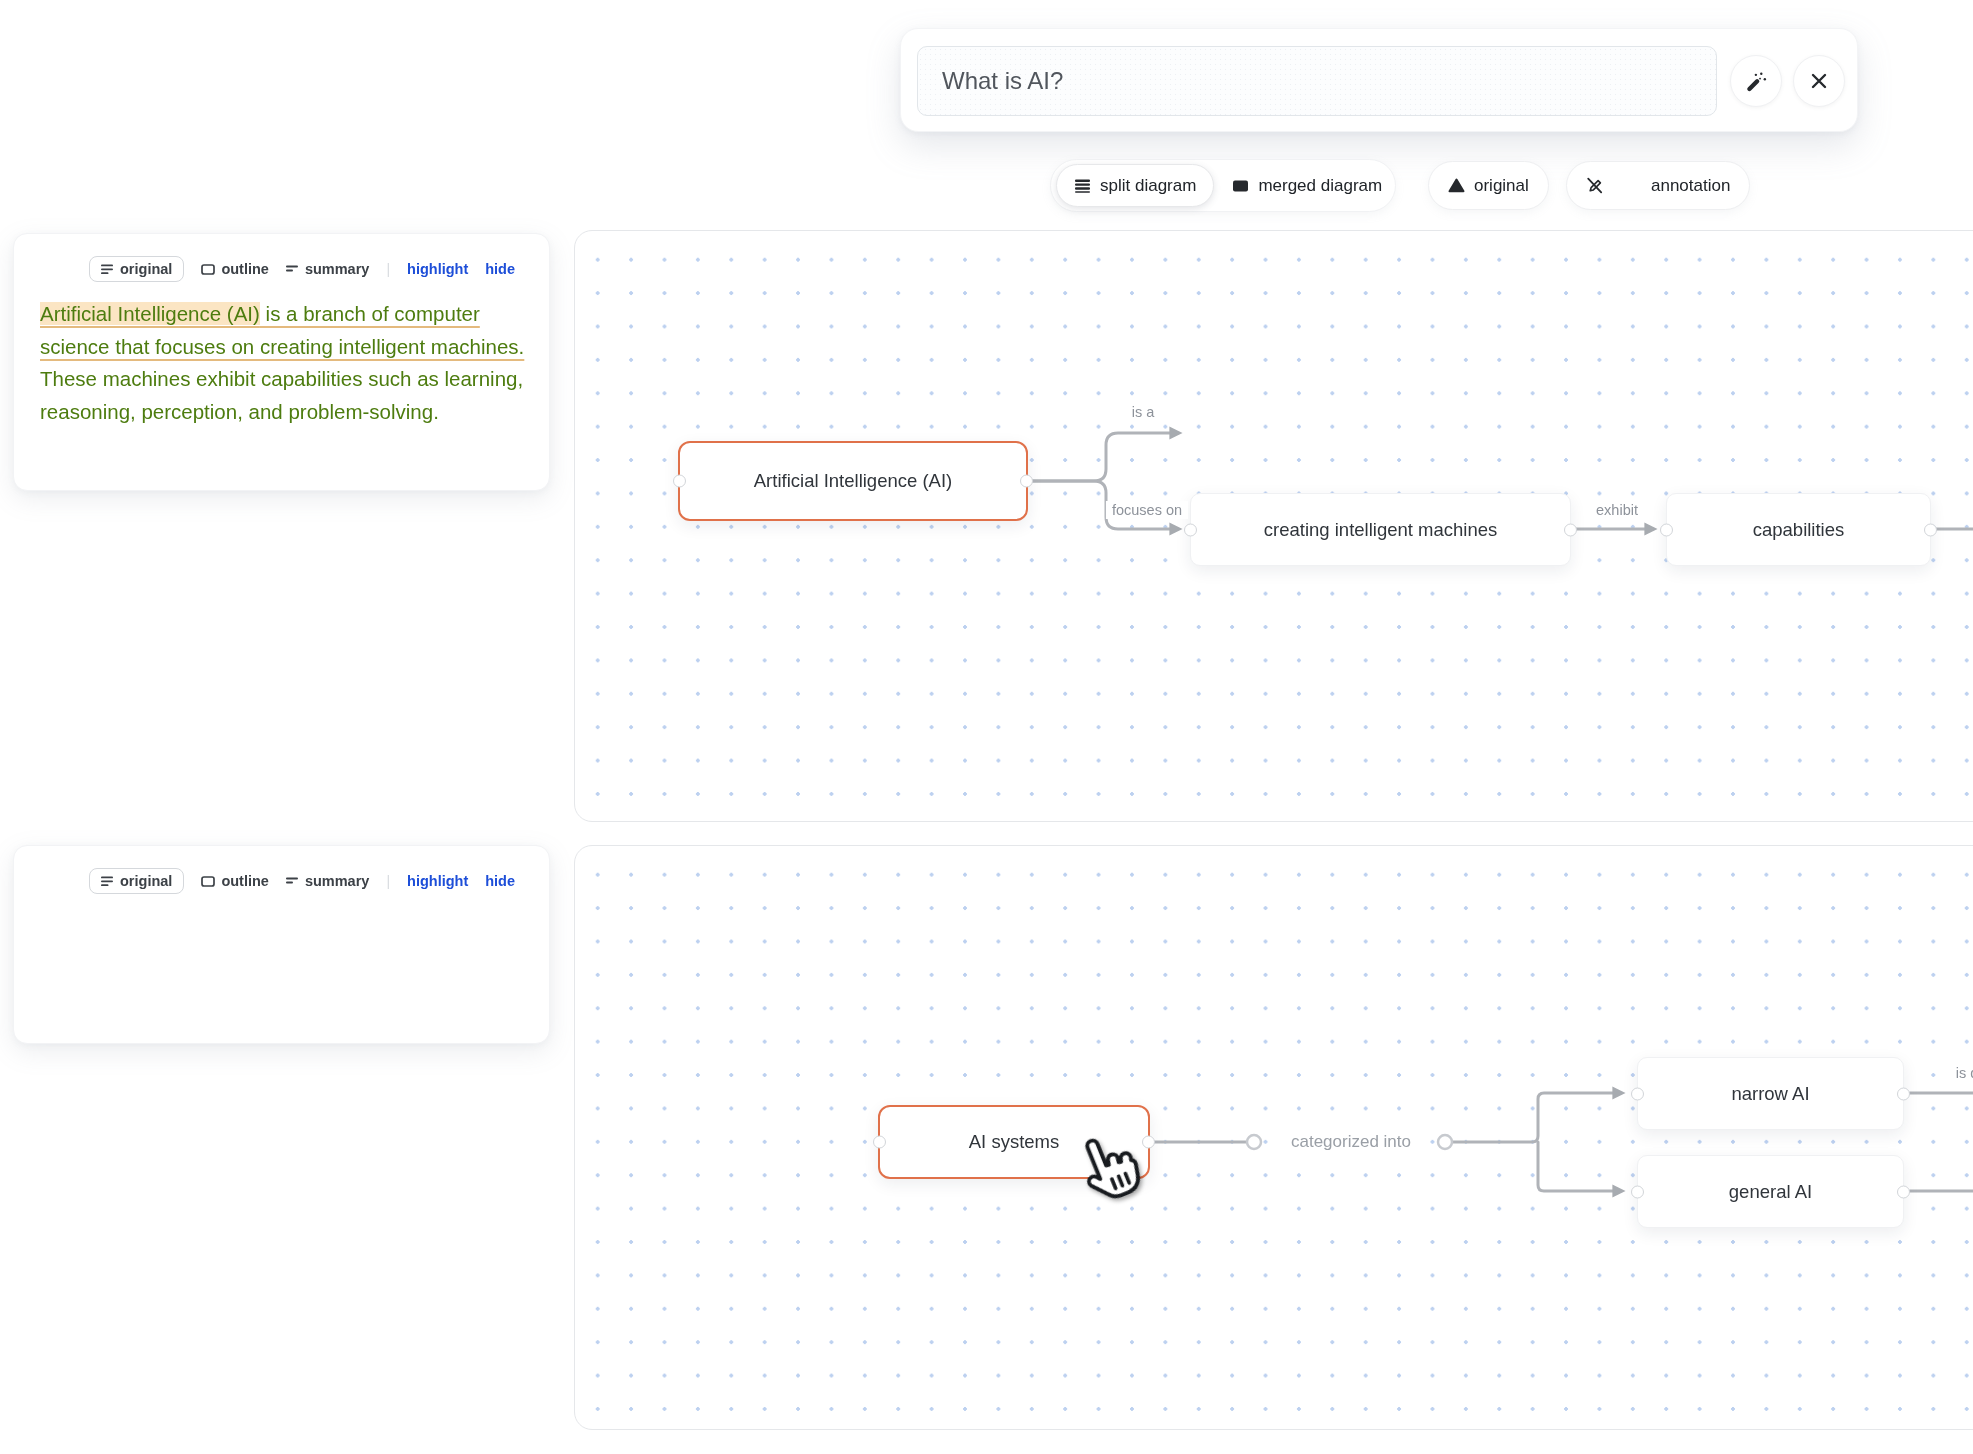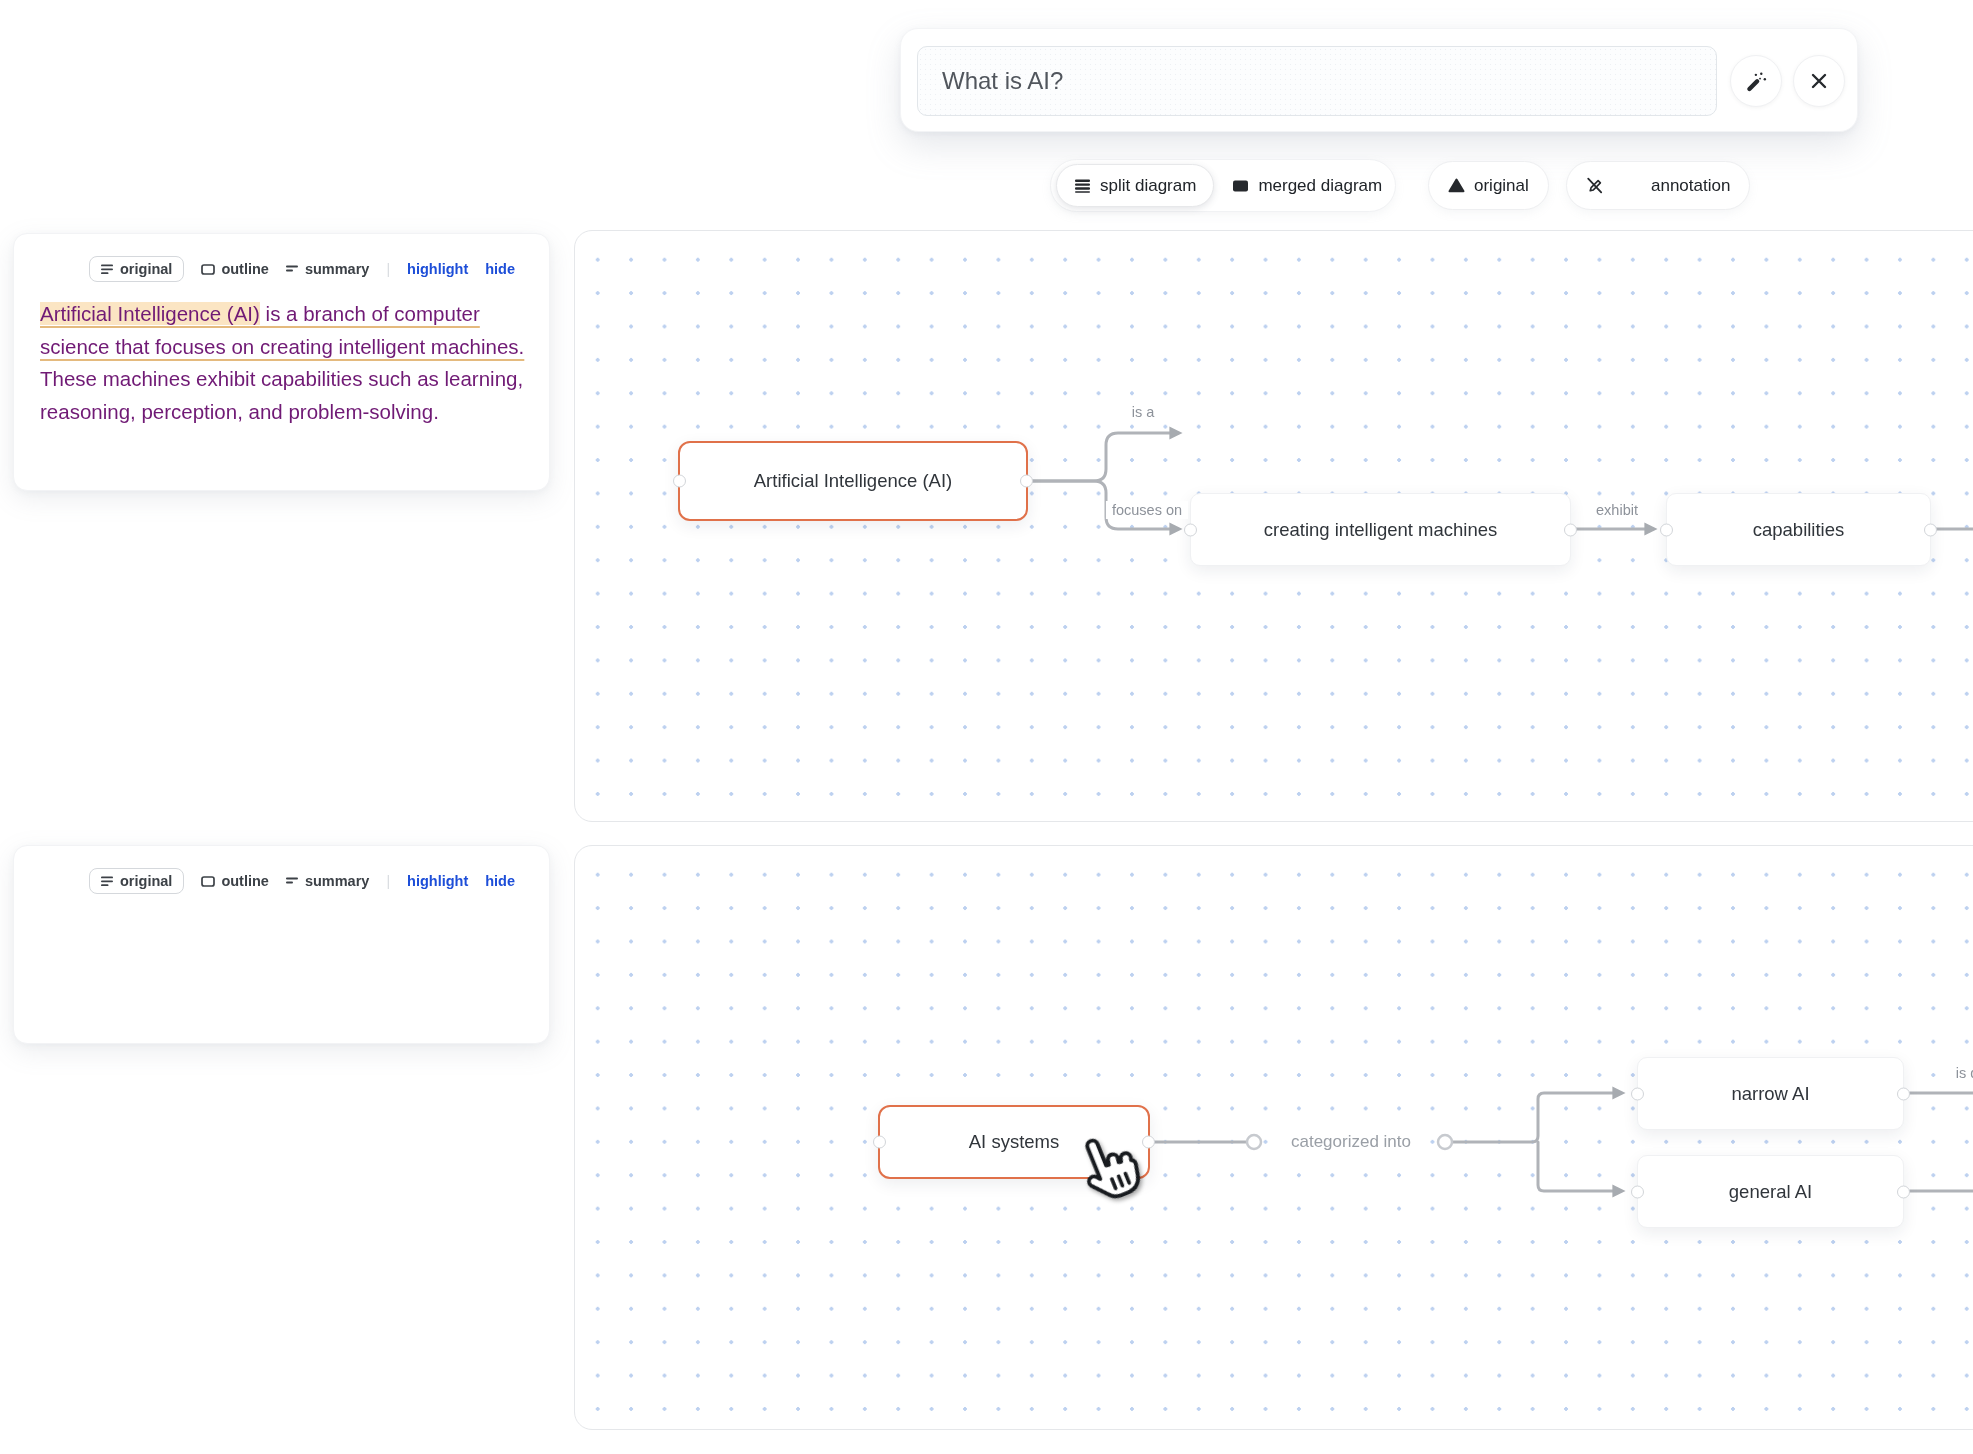--- a/index.html
+++ b/index.html
@@ -46,21 +46,21 @@
     box-shadow:0 8px 26px rgba(125,136,152,.14), 0 2px 6px rgba(125,136,152,.06); }
   .text-card.c1 { top:233px; height:258px; }
   .text-card.c2 { top:845px; height:199px; }
   .tabs { position:absolute; left:75px; top:22px; display:flex; align-items:center; gap:17px; }
   .tab { display:flex; align-items:center; gap:6px; background:none; border:none; cursor:pointer;
     font-family:inherit; font-size:14.5px; font-weight:700; color:#3c4147; white-space:nowrap; }
   .tab.framed { border:1px solid #d5d8dc; border-radius:8px; padding:4px 11px; }
   .tab.muted { color:#1d4ed8; font-weight:600; }
   .tab-sep { color:#d8dbdf; font-size:14px; }
   .card-text { position:absolute; left:26px; top:64px; width:488px;
-    font-size:20.5px; line-height:32.5px; color:#701a75; }
+    font-size:20.5px; line-height:32.5px; color:#4d7c0f; }
   .hl { background:#fbe5c3; }
   .hl,.ul { text-decoration:underline; text-decoration-color:#e4ba7e;
     text-decoration-thickness:2px; text-underline-offset:5px; }
 
   
   .canvas { position:absolute; left:574px; width:1440px; background:#fff;
     border:1px solid #e5e7ea; border-radius:18px; overflow:hidden;
     background-image:radial-gradient(circle,#bdd1f0 1.7px, transparent 1.9px);
     background-size:33.4px 33.4px; background-position:6px 12px; }
   .canvas.d1 { top:230px; height:592px; }

